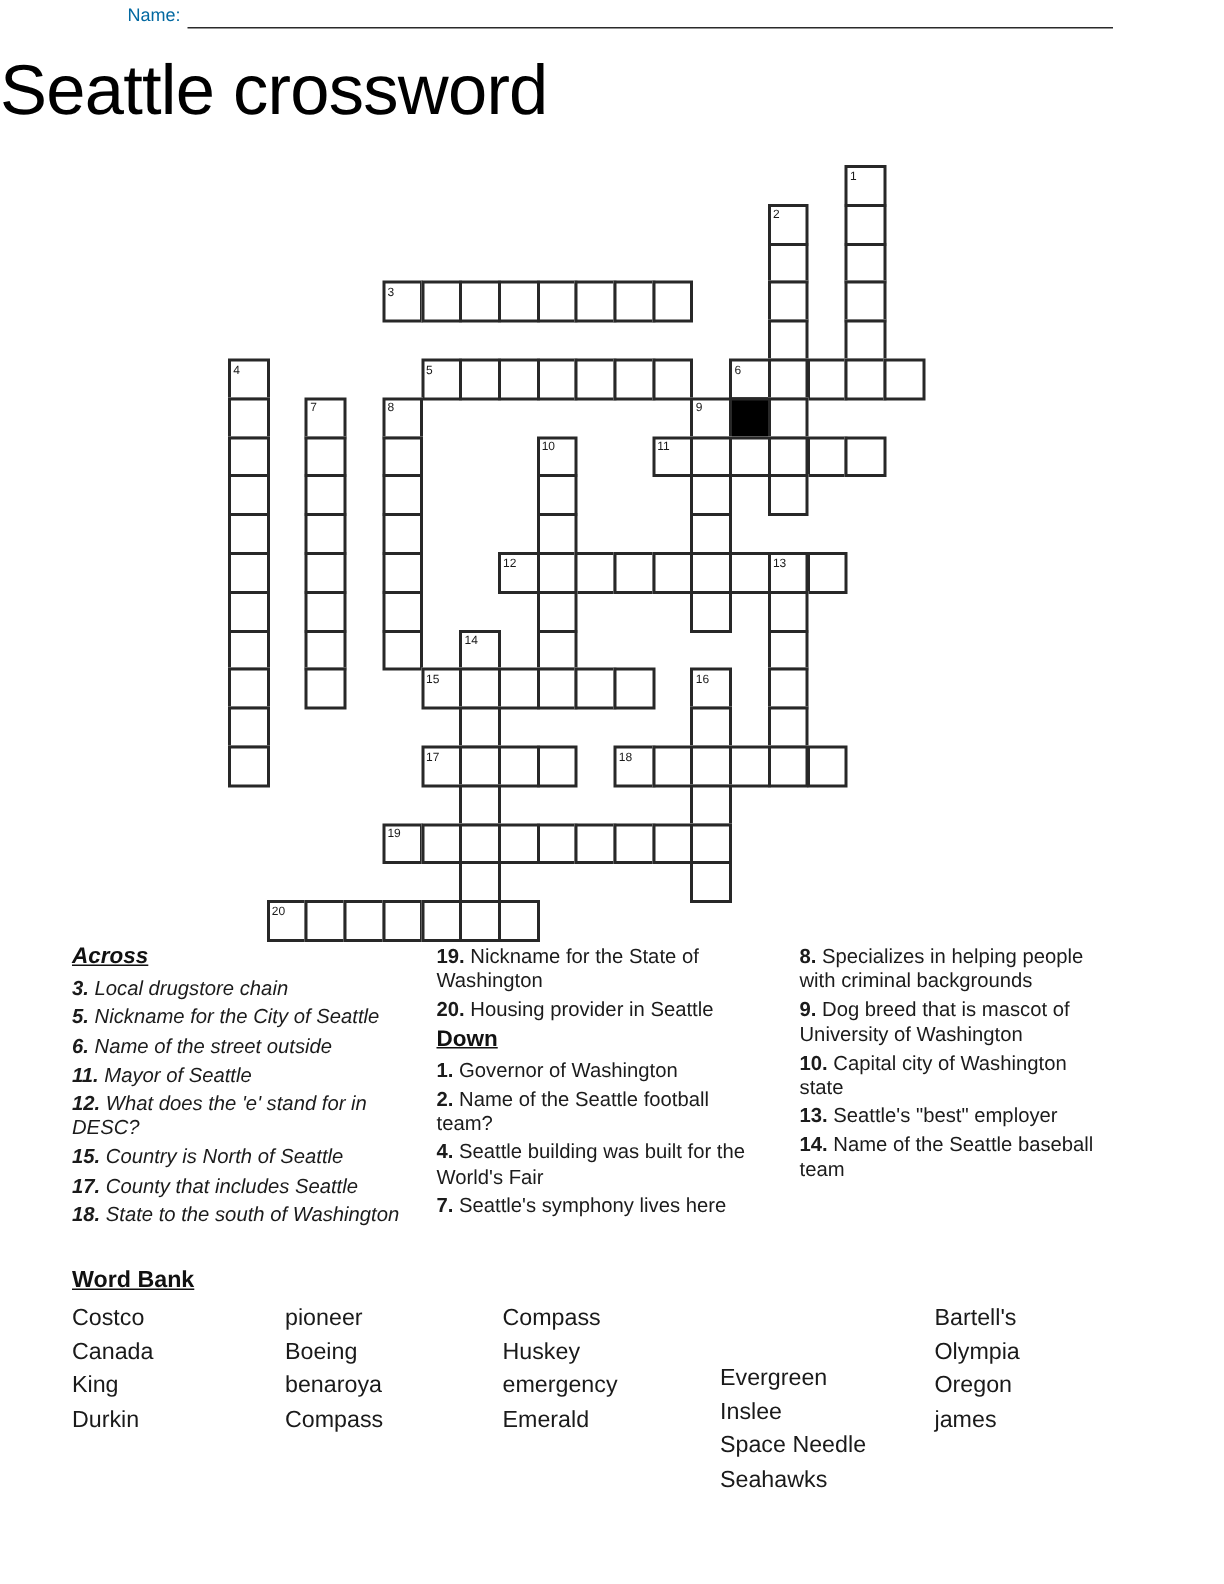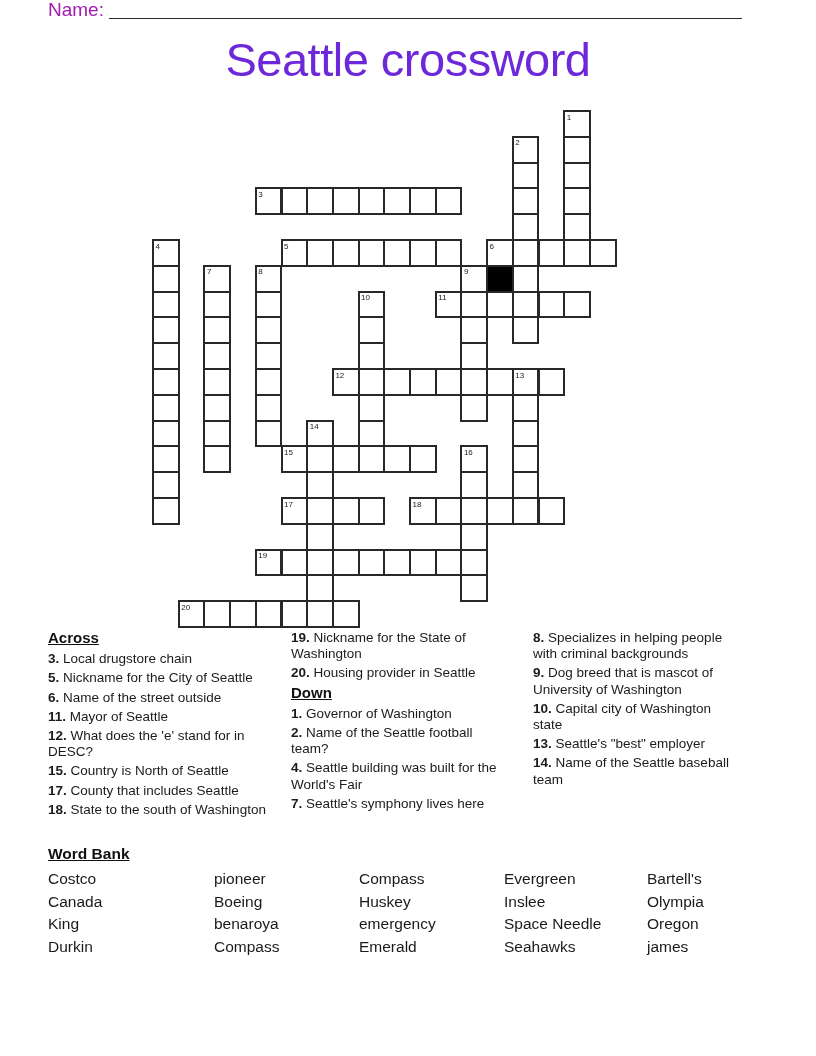--- a/index.html
+++ b/index.html
@@ -1,53 +1,53 @@
 <!DOCTYPE html>
 <html><head>
 <meta charset="utf-8">
 <style>
   html,body{margin:0;padding:0;background:#fff;}
   .page{position:relative;width:816px;height:1056px;background:#ffffff;overflow:hidden;
         font-family:"Liberation Sans",sans-serif;color:#1a1a1a;}
 
   
   .name-row{position:absolute;left:48px;top:1px;width:694px;display:flex;align-items:flex-end;}
-  .name-label{font-size:19px;color:#a21caf;line-height:18px;}
+  .name-label{font-size:12px;color:#0369a1;line-height:18px;margin-left:37px;}
   .name-line{flex:1;height:16px;margin-left:5px;border-bottom:1.5px solid #2a2a2a;}
 
   
-  .title{position:absolute;top:32px;left:0;width:100%;margin:0;text-align:center;
-         font-size:47px;font-weight:400;letter-spacing:-0.5px;color:#6d28d9;}
+  .title{position:absolute;top:32px;left:0;width:100%;margin:0;text-align:left;
+         font-size:47px;font-weight:400;letter-spacing:-0.5px;color:#000000;}
 
   
   .grid{position:absolute;left:152px;top:110px;width:465px;height:518px;}
   .cell{position:absolute;width:27.7px;height:27.8px;box-sizing:border-box;
         border:2px solid #282828;background:#fff;}
   .cell.black{background:#000;}
   .cell .num{position:absolute;left:1.5px;top:0.5px;font-size:8px;line-height:9px;color:#1a1a1a;}
 
   
   .clue-col{position:absolute;top:630px;font-size:13.5px;line-height:16.2px;color:#1b1b1b;}
-  .clue-col.c1{left:48px;width:222px;}
+  .clue-col.c1{left:48px;width:222px;font-style:italic;}
   .clue-col.c2{left:291px;width:215px;}
   .clue-col.c3{left:533px;width:207px;}
   .clue-heading{font-size:15px;font-weight:bold;text-decoration:underline;margin:0 0 5px 0;color:#111;}
   .clue-heading.mid{margin-top:2px;}
   p.clue{margin:0 0 3px 0;}
   p.clue b{font-weight:bold;}
 
   
   .wordbank{position:absolute;left:48px;top:845px;width:740px;}
   .wb-heading{font-size:15.5px;font-weight:bold;text-decoration:underline;color:#111;margin:0 0 5px 0;}
   .wb-cols{display:flex;}
   .wb-col{display:flex;flex-direction:column;}
   .wb-col:nth-child(1){width:142px;}
-  .wb-col:nth-child(2){width:145px;margin-left:24px;}
+  .wb-col:nth-child(2){width:145px;}
   .wb-col:nth-child(3){width:145px;}
-  .wb-col:nth-child(4){width:143px;}
+  .wb-col:nth-child(4){width:143px;margin-top:40px;}
   .wb-word{font-size:15.5px;line-height:22.7px;color:#1a1a1a;}
 </style>
 </head>
 <body>
 
 <div class="page">
 
   <div class="name-row">
     <span class="name-label">Name:</span>
     <span class="name-line"></span>

